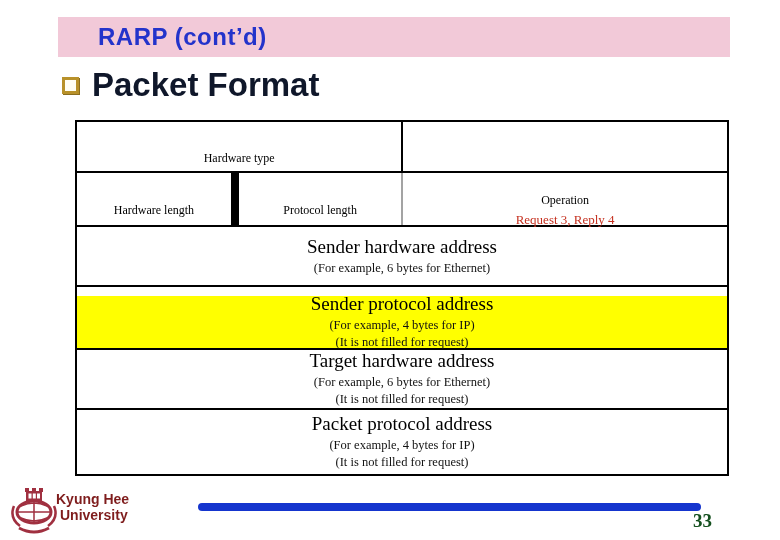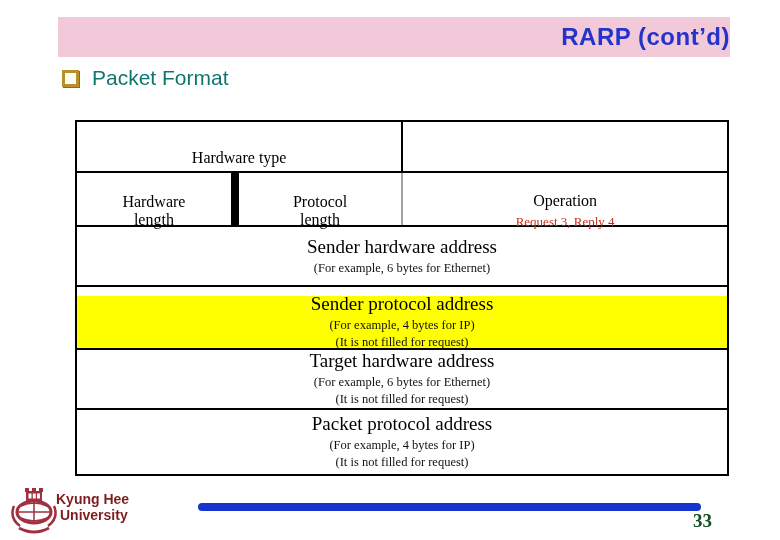--- a/index.html
+++ b/index.html
@@ -12,21 +12,21 @@
     background: #ffffff;
     overflow: hidden;
   }
 
   
   .title-bar {
     position: absolute;
     left: 58px; top: 17px;
     width: 672px; height: 40px;
     background: #F2C9D8;
-    display: flex; align-items: center; justify-content: flex-end; padding-left: 40px;
+    display: flex; align-items: center; justify-content: flex-start; padding-left: 40px;
   }
   .title-text {
     font-size: 24px;
     font-weight: bold;
     color: #2333CB;
     letter-spacing: 0.5px;
   }
 
   
   .heading {
@@ -35,23 +35,23 @@
     display: flex; align-items: center;
   }
   .bullet-square {
     width: 17px; height: 17px;
     border: 3px solid #B8912A;
     background: #fffef4;
     margin-right: 13px;
     box-shadow: 1px 1px 0 #8a6d1f;
   }
   .heading-text {
-    font-size: 21px;
-    font-weight: normal;
-    color: #0f766e;
+    font-size: 33px;
+    font-weight: bold;
+    color: #0f172a;
   }
 
   
   .packet-table {
     position: absolute;
     left: 75px; top: 120px;
     width: 654px; height: 356px;
     border: 2px solid #000;
     display: flex; flex-direction: column;
     font-family: "Liberation Serif", serif;
@@ -69,21 +69,21 @@
     display: flex; flex-direction: column;
     align-items: center; justify-content: center;
     text-align: center;
   }
   .w-quarter1 { flex: 0 0 24.9%; border-right: 8px solid #000000; }
   .w-quarter2 { flex: 0 0 25.3%; border-right: 2px solid #a3a3a3; }
   .w-half1    { flex: 0 0 50.2%; border-right: 2px solid #000; }
   .w-rest     { flex: 1 1 auto; }
   .w-full     { flex: 1 1 auto; }
 
-  .cell-label   { font-size: 16px; color: #000; line-height: 1.15; margin-top: 24px; }
+  .cell-label   { font-size: 12px; color: #000; line-height: 1.15; margin-top: 24px; }
   .narrow-label { max-width: 95px; }
   .cell-note-red {
     font-size: 13px;
     color: #C5301F;
     margin-top: 4px;
   }
   .addr-label { font-size: 19px; color: #000; line-height: 1.2; }
   .addr-note  { font-size: 12.5px; color: #111; line-height: 1.25; margin-top: 2px; }
   .highlight-yellow { background: #FFFF00; }
 

